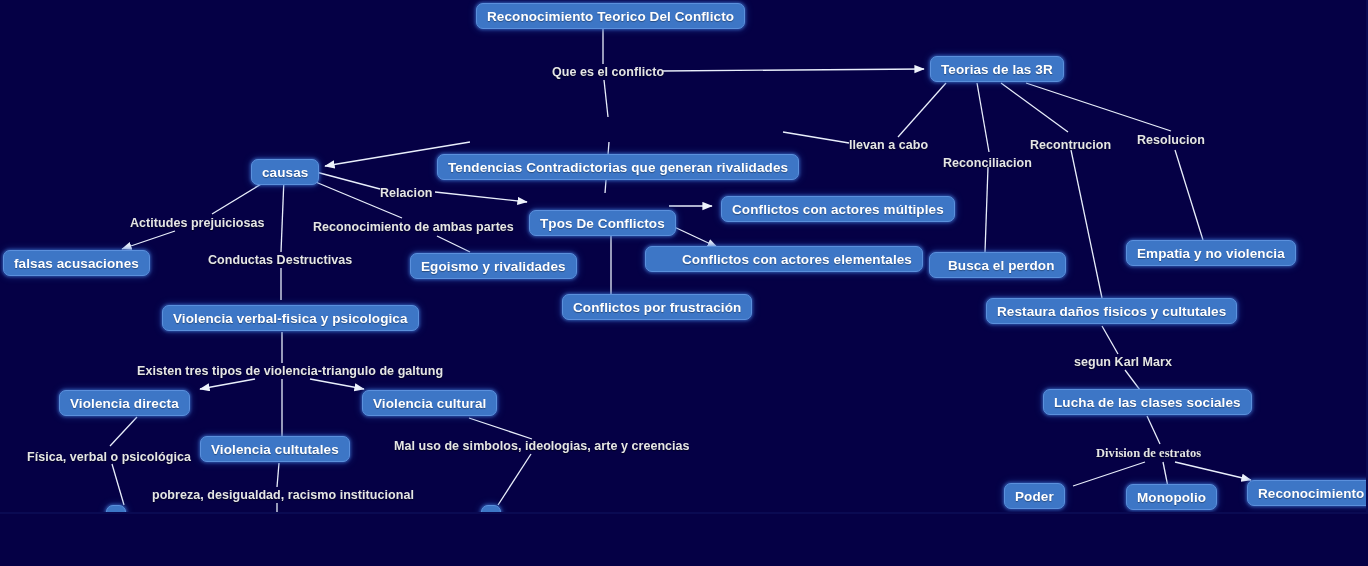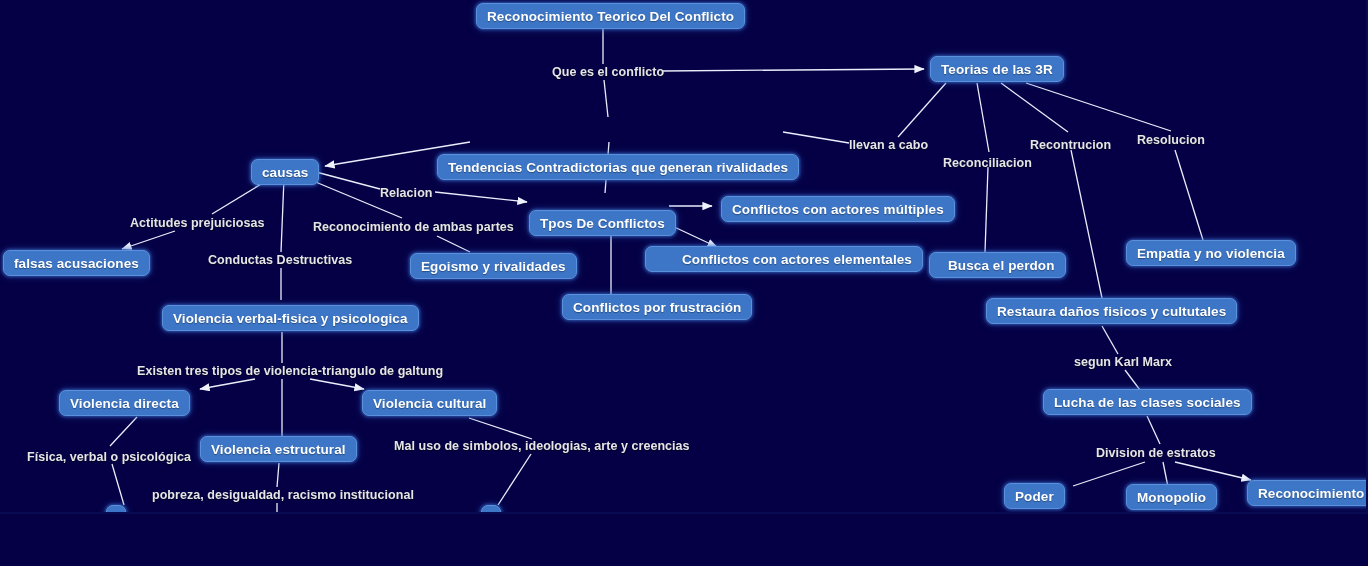--- a/index.html
+++ b/index.html
@@ -175,21 +175,21 @@
 
   <div class="node" style="left:162px; top:305px;">
     <span>Violencia verbal-fisica y psicologica</span>
   </div>
 
   <div class="node" style="left:59px; top:390px;">
     <span>Violencia directa</span>
   </div>
 
   <div class="node" style="left:200px; top:436px;">
-    <span>Violencia estructural</span>
+    <span>Violencia cultutales</span>
   </div>
 
   <div class="node" style="left:362px; top:390px;">
     <span>Violencia cultural</span>
   </div>
 
   <div class="node small" style="left:106px; top:505px;">
     <span>VD</span>
   </div>
 
@@ -250,15 +250,15 @@
   <div class="elabel" style="left:137px; top:364px;">Existen tres tipos de violencia-triangulo de galtung</div>
 
   <div class="elabel" style="left:27px; top:450px;">Física, verbal o psicológica</div>
 
   <div class="elabel" style="left:152px; top:488px;">pobreza, desigualdad, racismo institucional</div>
 
   <div class="elabel" style="left:394px; top:439px;">Mal uso de simbolos, ideologias, arte y creencias</div>
 
   <div class="elabel" style="left:1074px; top:355px;">segun Karl Marx</div>
 
-  <div class="elabel" style="left:1096px; top:446px;">Division de estratos</div>
+  <div class="elabel" style="left:1096px; top:446px;font-family:Liberation Serif, serif;">Division de estratos</div>
 
 </div>
 
 </body></html>

